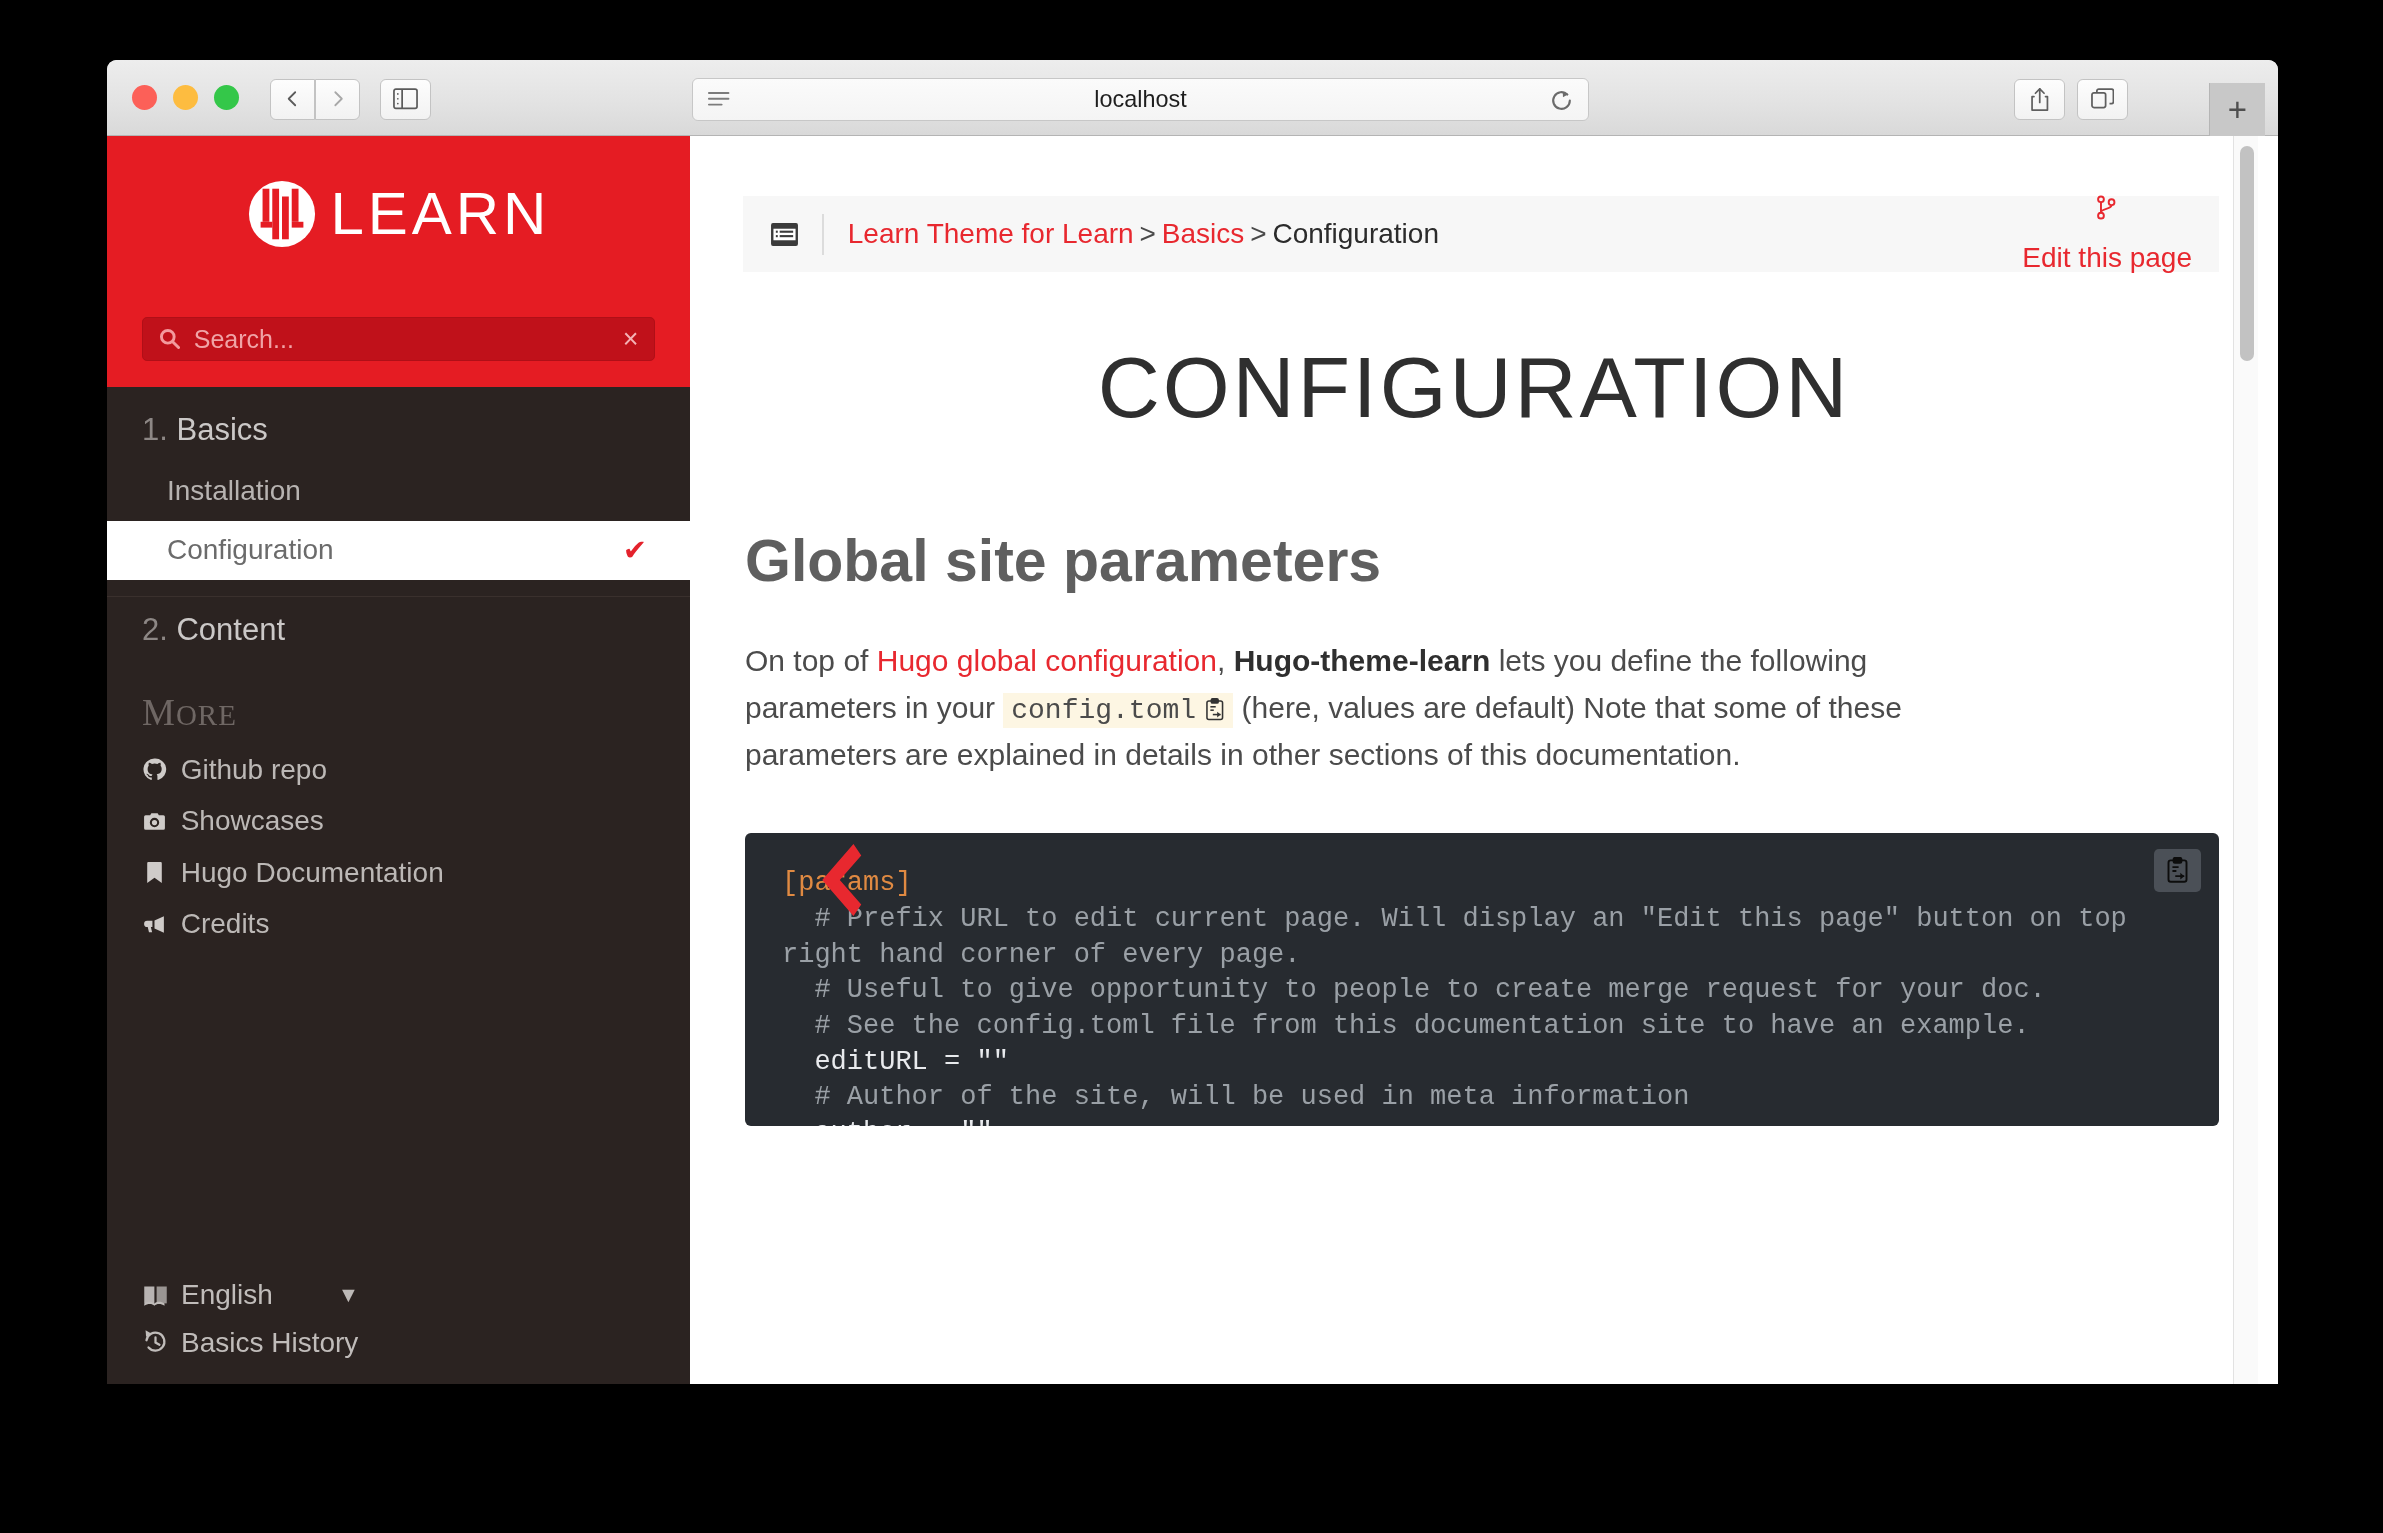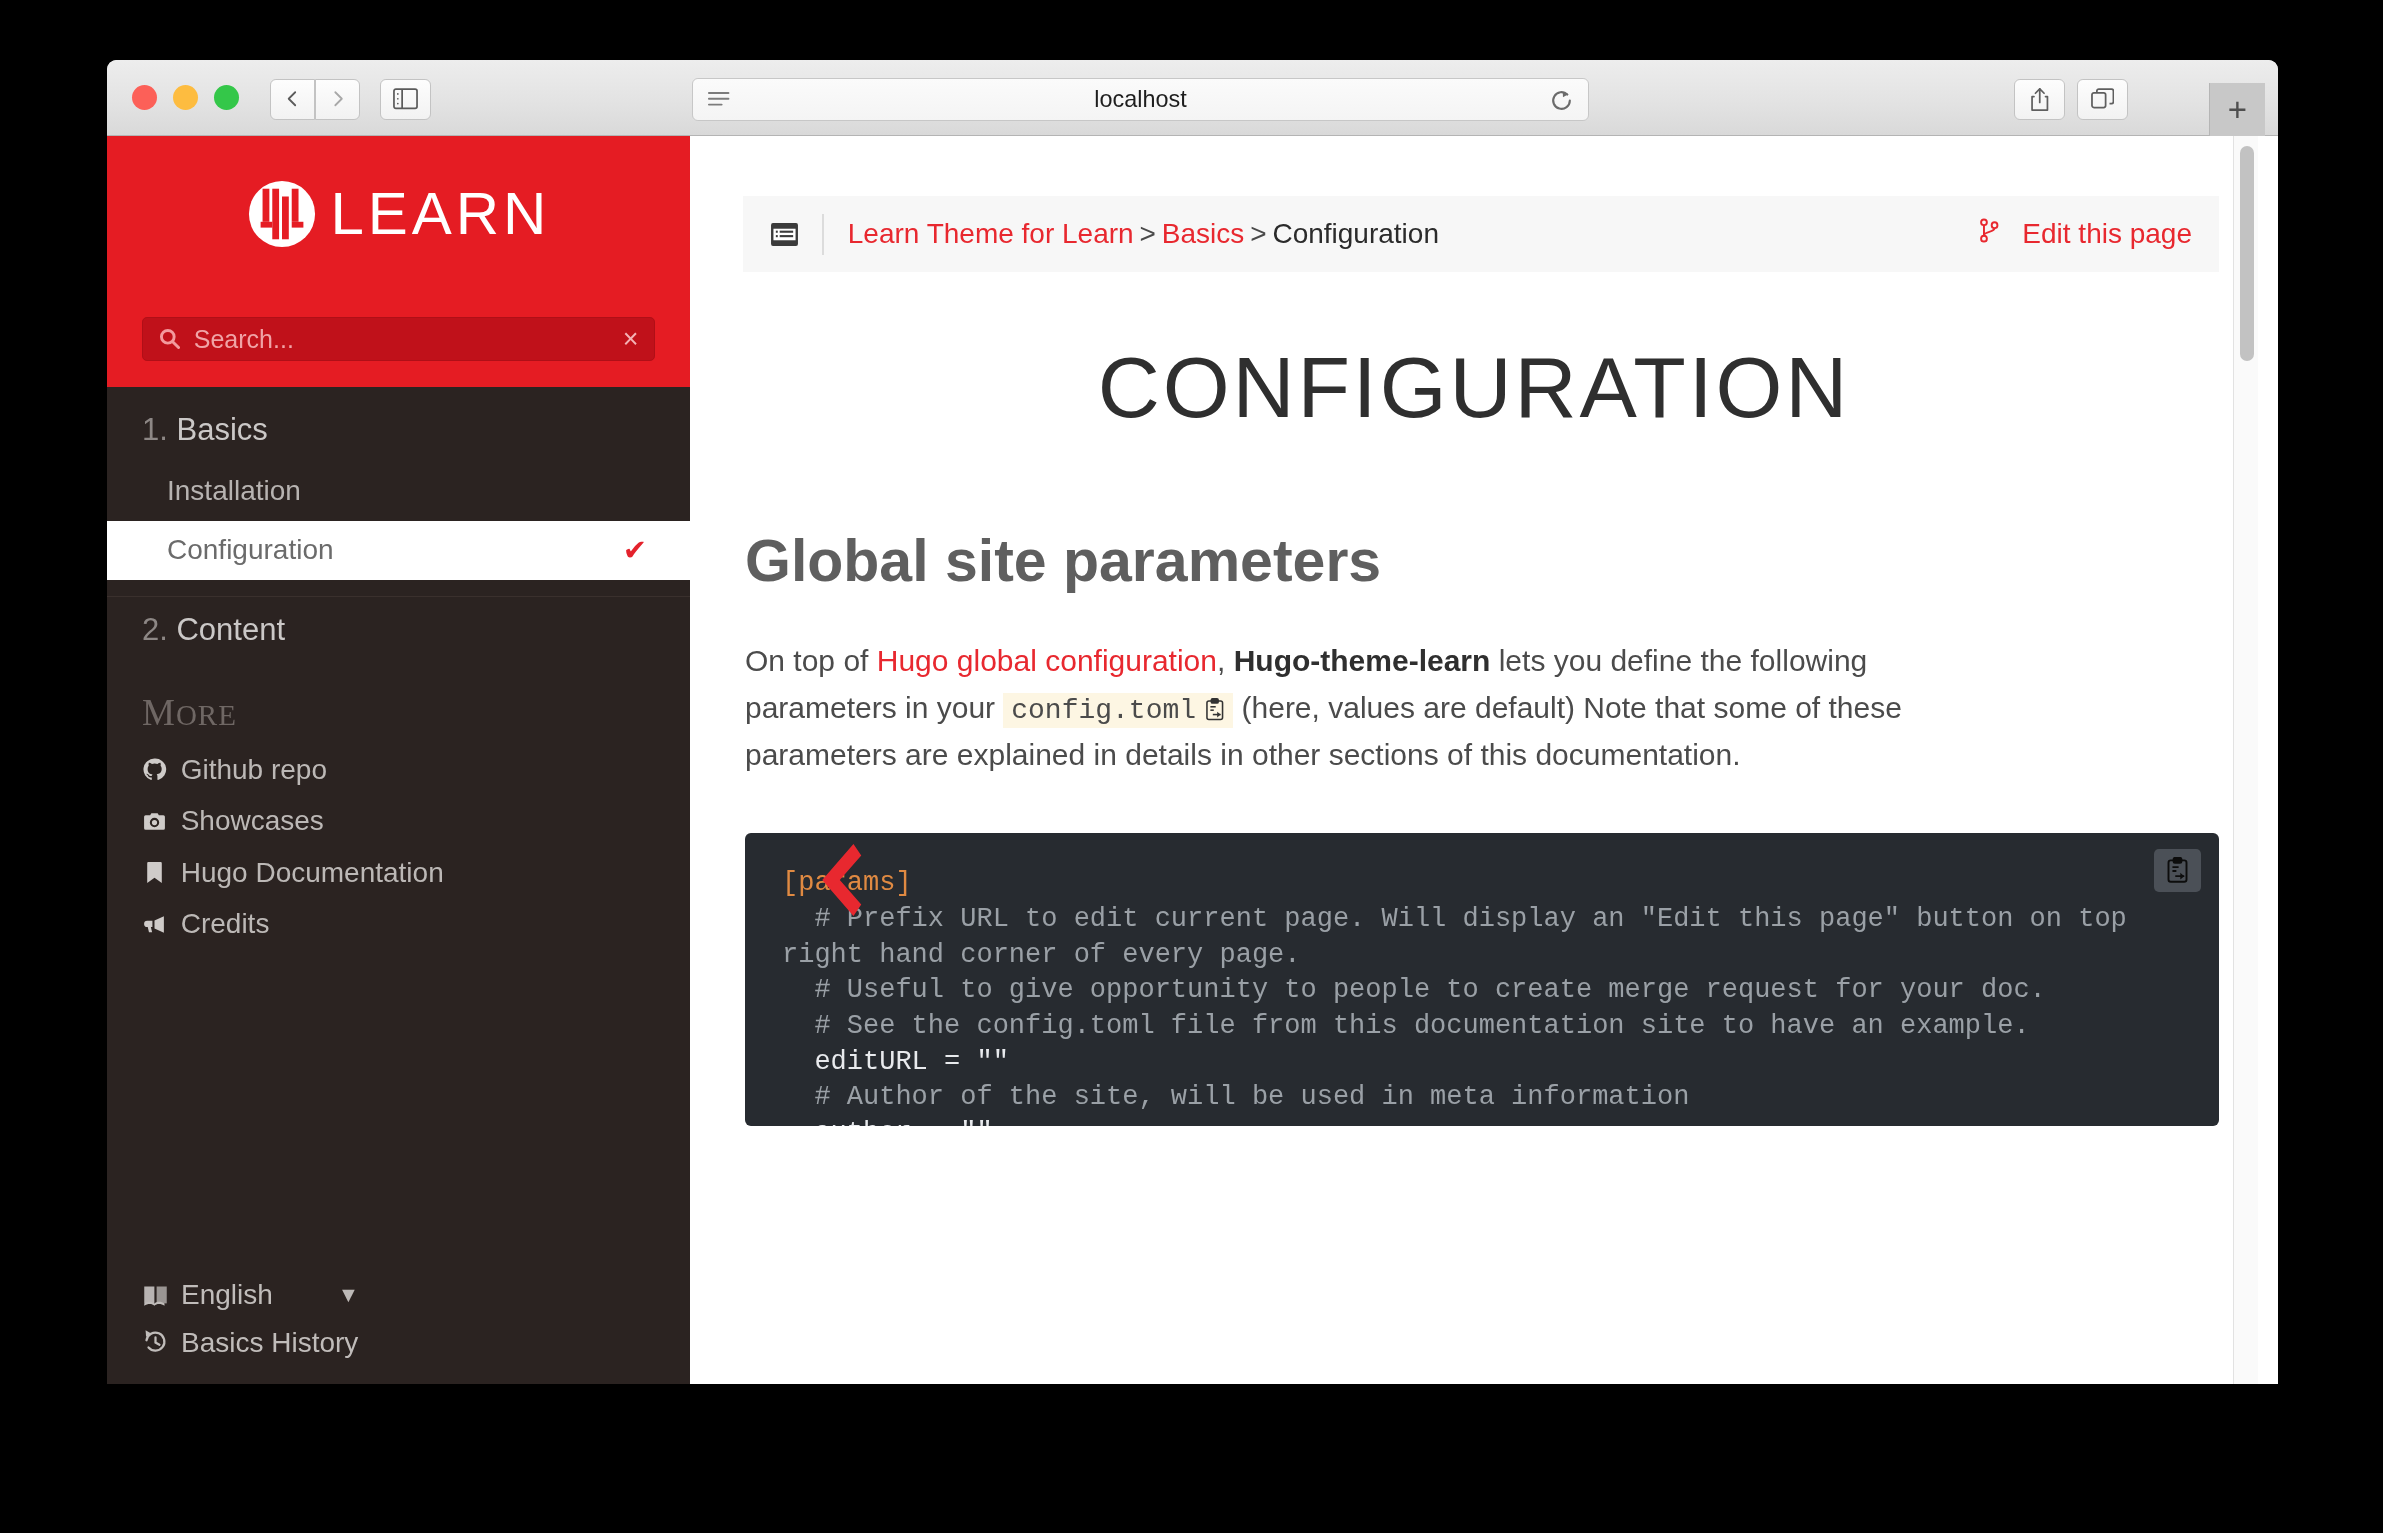--- a/index.html
+++ b/index.html
@@ -276,25 +276,26 @@
   }
   #breadcrumb {
     font-size: 28px;
     color: #2b2b2b;
     flex: 1;
   }
   #breadcrumb a { color: #e8282f; text-decoration: none; }
   #breadcrumb .sep { color: #4a4a4a; margin: 0 5.9px; }
   #edit-link {
     display: flex;
-    align-items: flex-start;
+    align-items: center;
     gap: 22px;
     font-size: 28px;
     color: #e8282f;
     white-space: nowrap;
+    flex-direction: column;
   }
   #edit-link .ic { width: 21.5px; height: 25px; flex: none; }
 
   #page-title {
     text-align: center;
     font-size: 86px;
     font-weight: 200;
     color: #2f2f2f;
     letter-spacing: 2.9px;
     margin: 66px 0 0 0;

